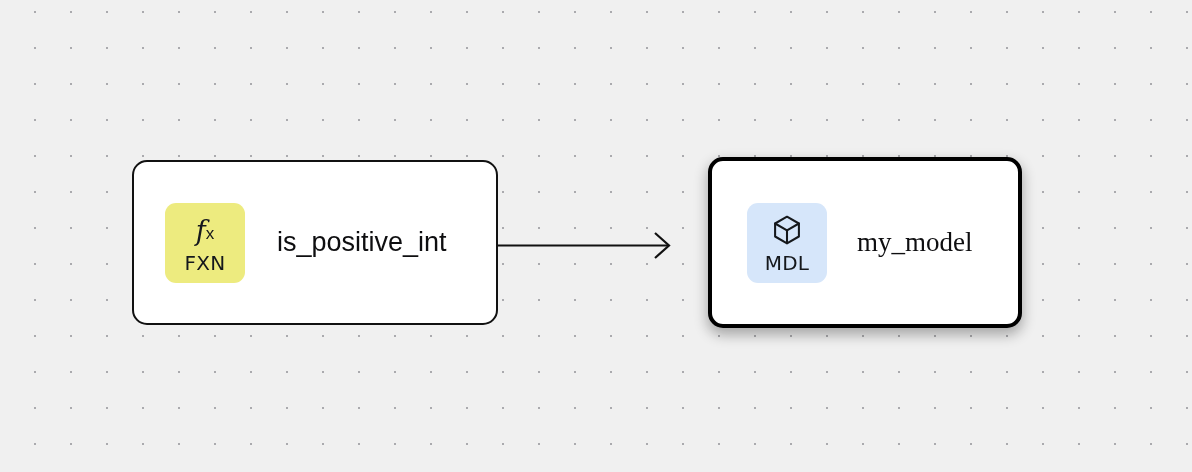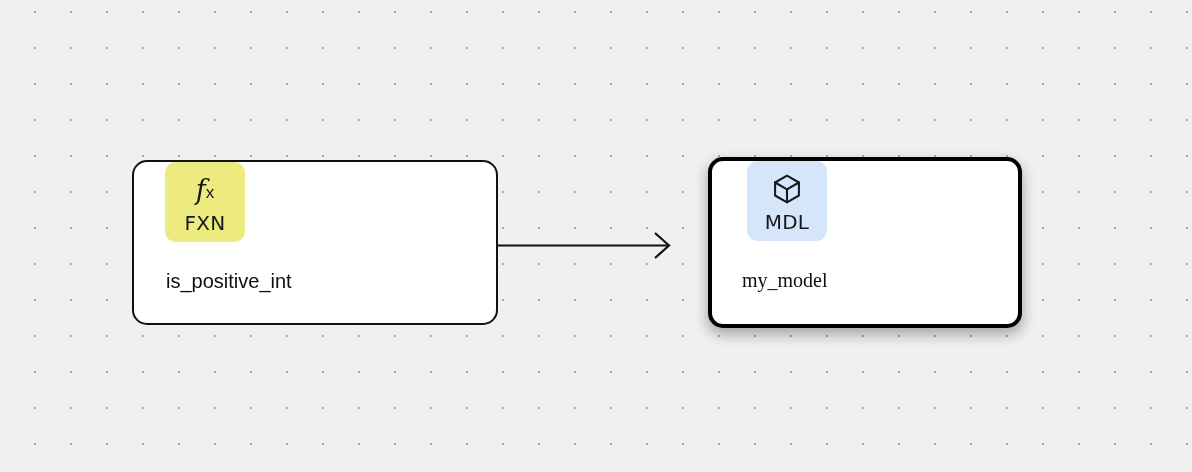--- a/index.html
+++ b/index.html
@@ -27,22 +27,22 @@
     overflow: hidden;
   }
 
   
   .node {
     position: absolute;
     box-sizing: border-box;
     background: #ffffff;
     border-radius: 15px;
     display: flex;
-    flex-direction: column;
-    gap: 28px;
+    flex-direction: row;
+    align-items: center;
   }
   .node.normal {
     border: 2px solid #111111;
   }
   .node.selected {
     border: 4px solid #000000;
     box-shadow: 0 6px 13px 1px rgba(0,0,0,0.30);
   }
 
   #node-fxn {
@@ -104,21 +104,21 @@
     font-size: 20px;
     line-height: 1;
     letter-spacing: 0.2px;
     color: #15181c;
     margin-top: 5px;
   }
 
   
   .node-title {
     font-family: "Liberation Sans", sans-serif;
-    font-size: 20px;
+    font-size: 27px;
     color: #0e0e10;
     white-space: nowrap;
   }
   #node-fxn .node-title { margin-left: 32px; }
   #node-mdl .node-title { margin-left: 30px; font-family: Liberation Serif, serif; }
 
   
   #edge-layer {
     position: absolute;
     left: 0;

